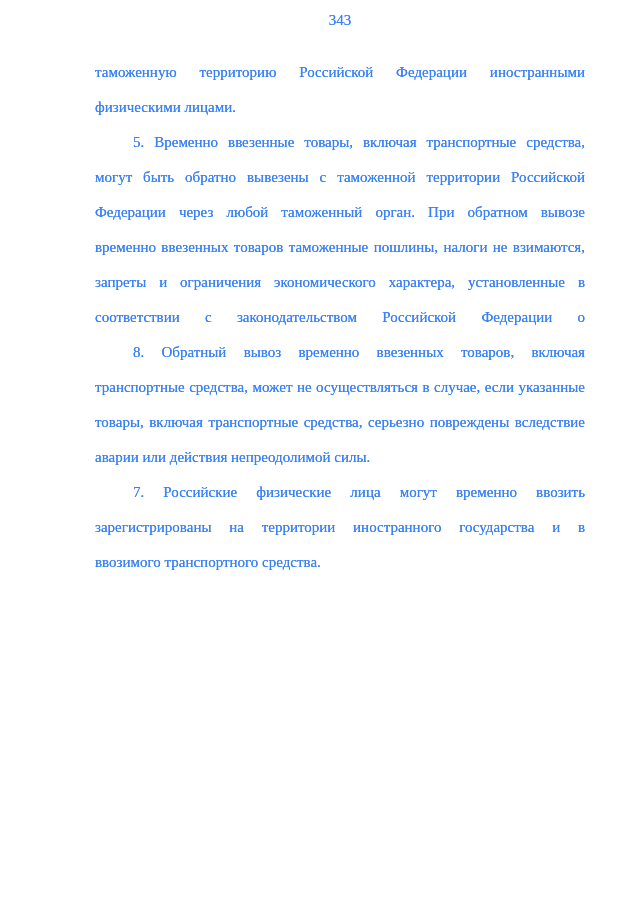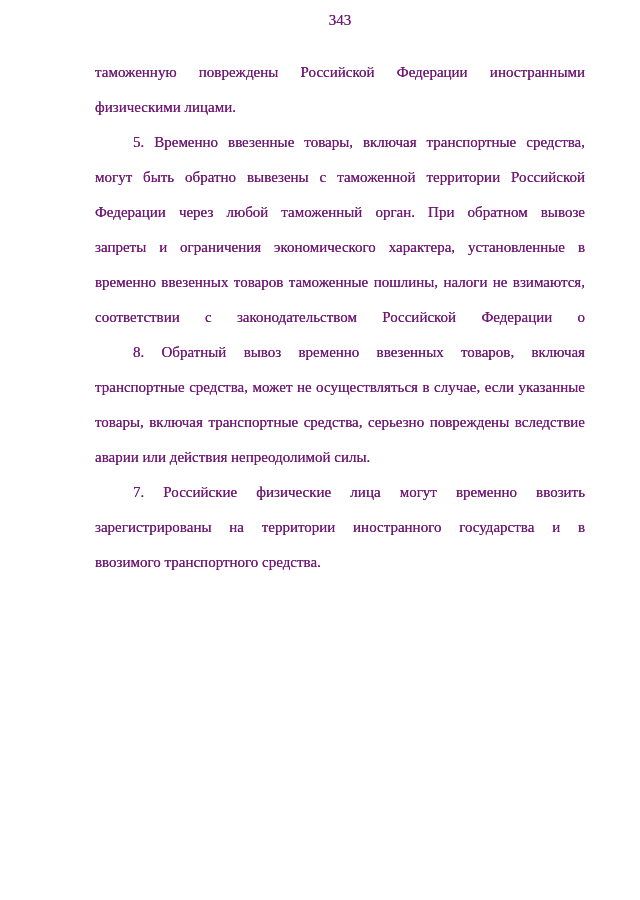--- a/index.html
+++ b/index.html
@@ -9,21 +9,21 @@
     height: 900px;
     background: #ffffff;
     overflow: hidden;
   }
   .page {
     position: relative;
     width: 640px;
     height: 900px;
     background: #ffffff;
     font-family: "Liberation Serif", "DejaVu Serif", serif;
-    color: #701a75;
+    color: #3b82f6;
     -webkit-font-smoothing: antialiased;
   }
   .page-number {
     padding-top: 11px;
     width: 490px;
     margin-left: 95px;
     text-align: center;
     font-size: 15px;
     line-height: 18px;
     text-shadow: 0 0 0.4px currentColor;
@@ -53,29 +53,29 @@
     text-indent: 38px;
   }
 </style>
 </head>
 <body>
 
 <div class="page">
   <div class="page-number">343</div>
   <div class="content">
       <div class="paragraph">
-        <div class="line">таможенную повреждены Российской Федерации иностранными</div>
+        <div class="line">таможенную территорию Российской Федерации иностранными</div>
         <div class="line last">физическими лицами.</div>
       </div>
       <div class="paragraph">
         <div class="line indent">5. Временно ввезенные товары, включая транспортные средства,</div>
         <div class="line">могут быть обратно вывезены с таможенной территории Российской</div>
         <div class="line">Федерации через любой таможенный орган. При обратном вывозе</div>
+        <div class="line">временно ввезенных товаров таможенные пошлины, налоги не взимаются,</div>
         <div class="line">запреты и ограничения экономического характера, установленные в</div>
-        <div class="line">временно ввезенных товаров таможенные пошлины, налоги не взимаются,</div>
         <div class="line">соответствии с законодательством Российской Федерации о</div>
       </div>
       <div class="paragraph">
         <div class="line indent">8. Обратный вывоз временно ввезенных товаров, включая</div>
         <div class="line">транспортные средства, может не осуществляться в случае, если указанные</div>
         <div class="line">товары, включая транспортные средства, серьезно повреждены вследствие</div>
         <div class="line last">аварии или действия непреодолимой силы.</div>
       </div>
       <div class="paragraph">
         <div class="line indent">7. Российские физические лица могут временно ввозить</div>

